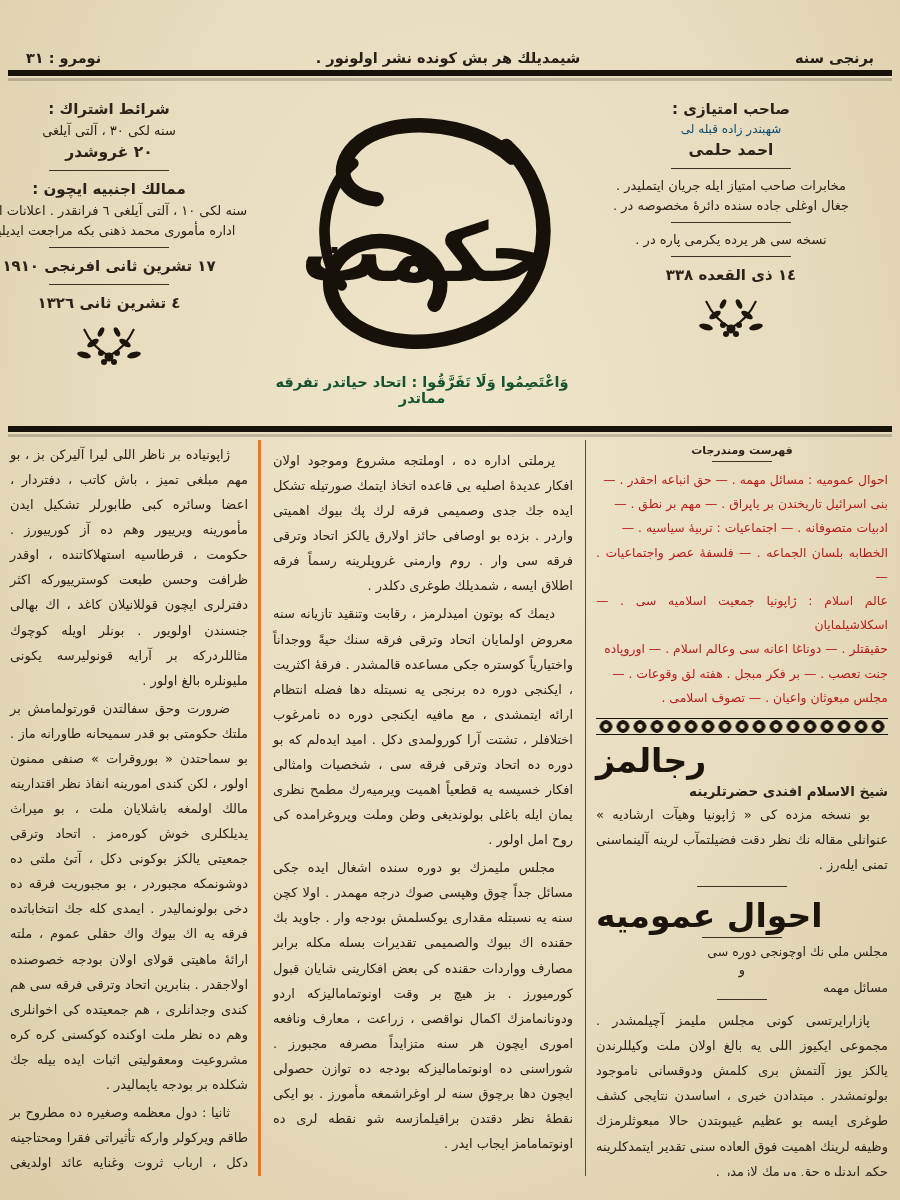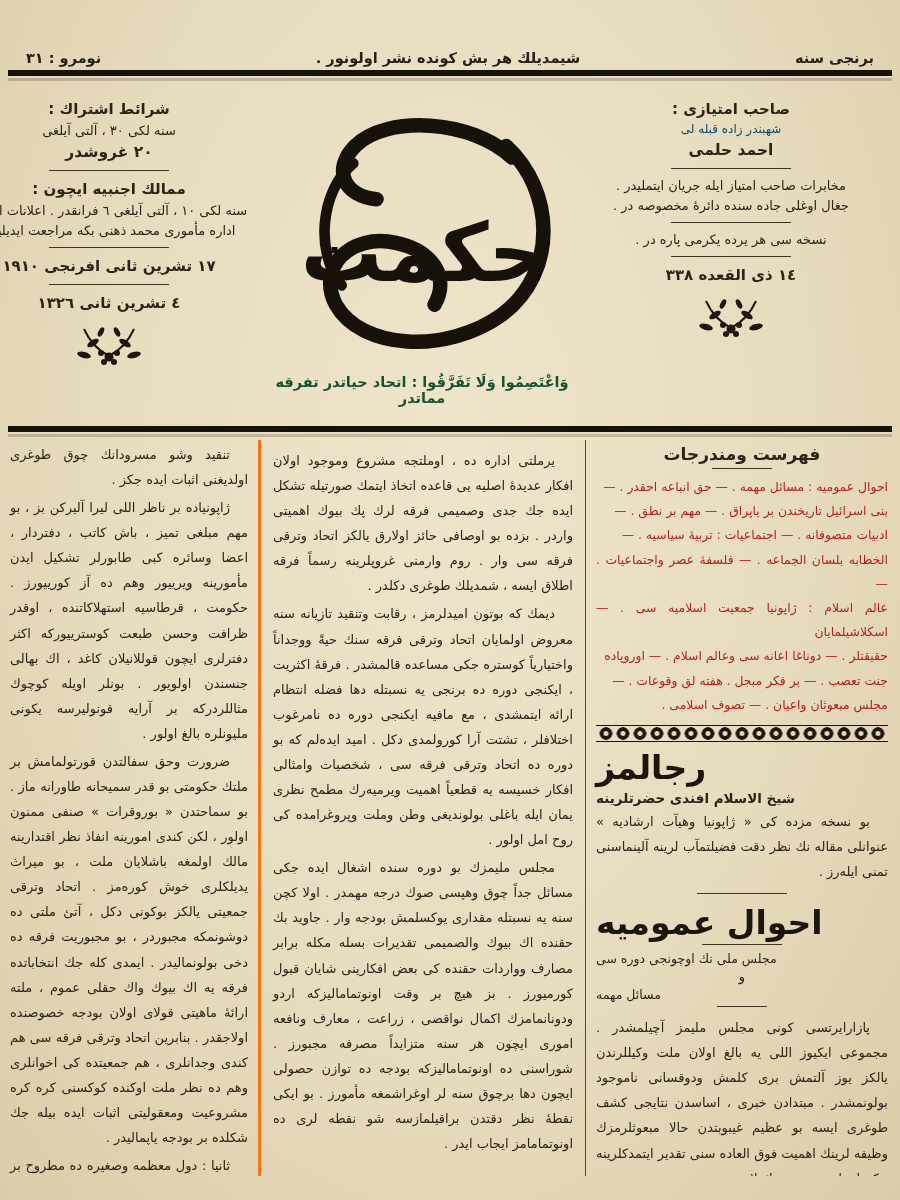--- a/index.html
+++ b/index.html
@@ -28,29 +28,29 @@
   .small-divider{width:120px;border-bottom:1px solid #3c3322;margin:9px auto;}
   .masthead-cell{display:flex;flex-direction:column;align-items:center;justify-content:center;padding-top:0;}
   .slogan{font-size:14.5px;font-weight:bold;color:#14532d;letter-spacing:.5px;margin-bottom:2px;}
   .ornament{margin-top:10px;}
   .columns{display:flex;padding:0 6px;height:742px;overflow:hidden;}
   .col{box-sizing:border-box;padding-top:8px;}
   .col-right{width:308px;padding-right:6px;padding-left:10px;}
   .col-mid{width:328px;padding:8px 12px 0 12px;border-right:1px solid #584b36;border-left:3px solid #f97316;margin-top:6px;}
   .col-left{flex:1;padding-right:10px;padding-left:4px;}
   .body-p{margin:0 0 3px 0;font-size:13px;line-height:1.93;text-align:justify;text-indent:18px;color:#2c2418;}
-  .index-title{font-size:17px;font-weight:bold;text-align:center;margin:2px 0 2px;}
+  .index-title{font-size:11px;font-weight:bold;text-align:center;margin:2px 0 2px;}
   .index-line{font-size:12.4px;line-height:1.95;text-align:justify;color:#b91c1c;}
   .rosette-band{
     height:15px;margin:8px 0 4px;border-top:1px solid #17120a;border-bottom:1px solid #17120a;
     background-image:radial-gradient(circle at 50% 50%, #e7dcbe 2px, #1d160c 3px 6px, transparent 6.5px);
     background-size:17px 15px;background-repeat:repeat-x;background-position:center;
   }
   .sec-title{font-size:33px;font-weight:bold;text-align:left;margin:6px 0 2px;color:#1c150c;}
-  .sec-sub{font-size:13.5px;font-weight:bold;text-align:left;margin:3px 0;color:#2c2418;}
+  .sec-sub{font-size:13.5px;font-weight:bold;text-align:right;margin:3px 0;color:#2c2418;}
   .sec-sub.small{font-size:12.5px;font-weight:normal;}
   .center-word{font-size:13px;text-align:center;margin:2px 0;}
 </style>
 </head>
 <body>
 
 <div class="topbar">
   <span>برنجى سنه</span>
   <span>شيمديلك هر بش كونده نشر اولونور .</span>
   <span>نومرو : ٣١</span>
@@ -172,19 +172,18 @@
   </div>
 
   <div class="col col-mid">
     <p class="body-p">يرملتى اداره ده ، اوملتجه مشروع وموجود اولان افكار عديدهٔ اصليه يى قاعده اتخاذ ايتمك صورتيله تشكل ايده جك جدى وصميمى فرقه لرك پك بيوك اهميتى واردر . بزده بو اوصافى حائز اولارق يالكز اتحاد وترقى فرقه سى وار . روم وارمنى غروپلرينه رسماً فرقه اطلاق ايسه ، شمديلك طوغرى دكلدر .</p>
     <p class="body-p">ديمك كه بوتون اميدلرمز ، رقابت وتنقيد تازيانه سنه معروض اولمايان اتحاد وترقى فرقه سنك حيةً ووجداناً واختيارياً كوستره جكى مساعده قالمشدر . فرقهٔ اكثريت ، ايكنجى دوره ده برنجى يه نسبتله دها فضله انتظام ارائه ايتمشدى ، مع مافيه ايكنجى دوره ده نامرغوب اختلافلر ، تشتت آرا كورولمدى دكل . اميد ايدەلم كه بو دوره ده اتحاد وترقى فرقه سى ، شخصيات وامثالى افكار خسيسه يه قطعياً اهميت ويرميەرك مطمح نظرى يمان ايله باغلى بولونديغى وطن وملت وپروغرامده كى روح امل اولور .</p>
     <p class="body-p">مجلس مليمزك بو دوره سنده اشغال ايده جكى مسائل جداً چوق وهپسى صوك درجه مهمدر . اولا كچن سنه يه نسبتله مقدارى يوكسلمش بودجه وار . جاويد بك حقنده اك بيوك والصميمى تقديرات بسله مكله برابر مصارف وواردات حقنده كى بعض افكارينى شايان قبول كورميورز . بز هيچ بر وقت اونوتماماليزكه اردو ودونانمامزك اكمال نواقصى ، زراعت ، معارف ونافعه امورى ايچون هر سنه متزايداً مصرفه مجبورز . شوراسنى ده اونوتماماليزكه بودجه ده توازن حصولى ايچون دها برچوق سنه لر اوغراشمغه مأمورز . بو ايكى نقطهٔ نظر دقتدن براقيلمازسه شو نقطه لرى ده اونوتمامامز ايجاب ايدر .</p>
 
   </div>
 
   <div class="col col-left">
-    <p class="body-p">تنقيد وشو مسرودانك چوق طوغرى اولديغنى اثبات ايده جكز .</p>
     <p class="body-p">ژاپونياده بر ناظر اللى ليرا آليركن بز ، بو مهم مبلغى تميز ، باش كاتب ، دفتردار ، اعضا وسائره كبى طابورلر تشكيل ايدن مأمورينه ويريیور وهم ده آز كوريیورز . حكومت ، قرطاسيه استهلاكاتنده ، اوقدر ظرافت وحسن طبعت كوستريیوركه اكثر دفترلرى ايچون قوللانيلان كاغد ، اك بهالى جنسندن اولويور . بونلر اويله كوچوك مثاللردركه بر آرايه قونوليرسه يكونى مليونلره بالغ اولور .</p>
     <p class="body-p">ضرورت وحق سفالتدن قورتولمامش بر ملتك حكومتى بو قدر سميحانه طاورانه ماز . بو سماحتدن « بوروقرات » صنفى ممنون اولور ، لكن كندى امورينه انفاذ نظر اقتدارينه مالك اولمغه باشلايان ملت ، بو ميراث يديلكلرى خوش كورەمز . اتحاد وترقى جمعيتى يالكز بوكونى دكل ، آتئ ملتى ده دوشونمكه مجبوردر ، بو مجبوريت فرقه ده دخى بولونماليدر . ايمدى كله جك انتخاباتده فرقه يه اك بيوك واك حقلى عموم ، ملته ارائهٔ ماهيتى قولاى اولان بودجه خصوصنده اولاجقدر . بنابرين اتحاد وترقى فرقه سى هم كندى وجدانلرى ، هم جمعيتده كى اخوانلرى وهم ده نظر ملت اوكنده كوكسنى كره كره مشروعيت ومعقوليتى اثبات ايده بيله جك شكلده بر بودجه ياپماليدر .</p>
     <p class="body-p">ثانيا : دول معظمه وصغيره ده مطروح بر طاقم ويركولر واركه تأثيراتى فقرا ومحتاجينه دكل ، ارباب ثروت وغنايه عائد اولديغى وياخود ده حوائج ضروريه يه دكل ، ذوق وسفاهته دائر بولنديغى ايچون بلاتأخير تأسيسلرى لازمدر . مثلا سيغاره كاغدى . [ شكر ، اويون كاغدلرى ، ودها بونلره تماثل شيلر ]</p>
 
   </div>
 </div>
 
 </body></html>

